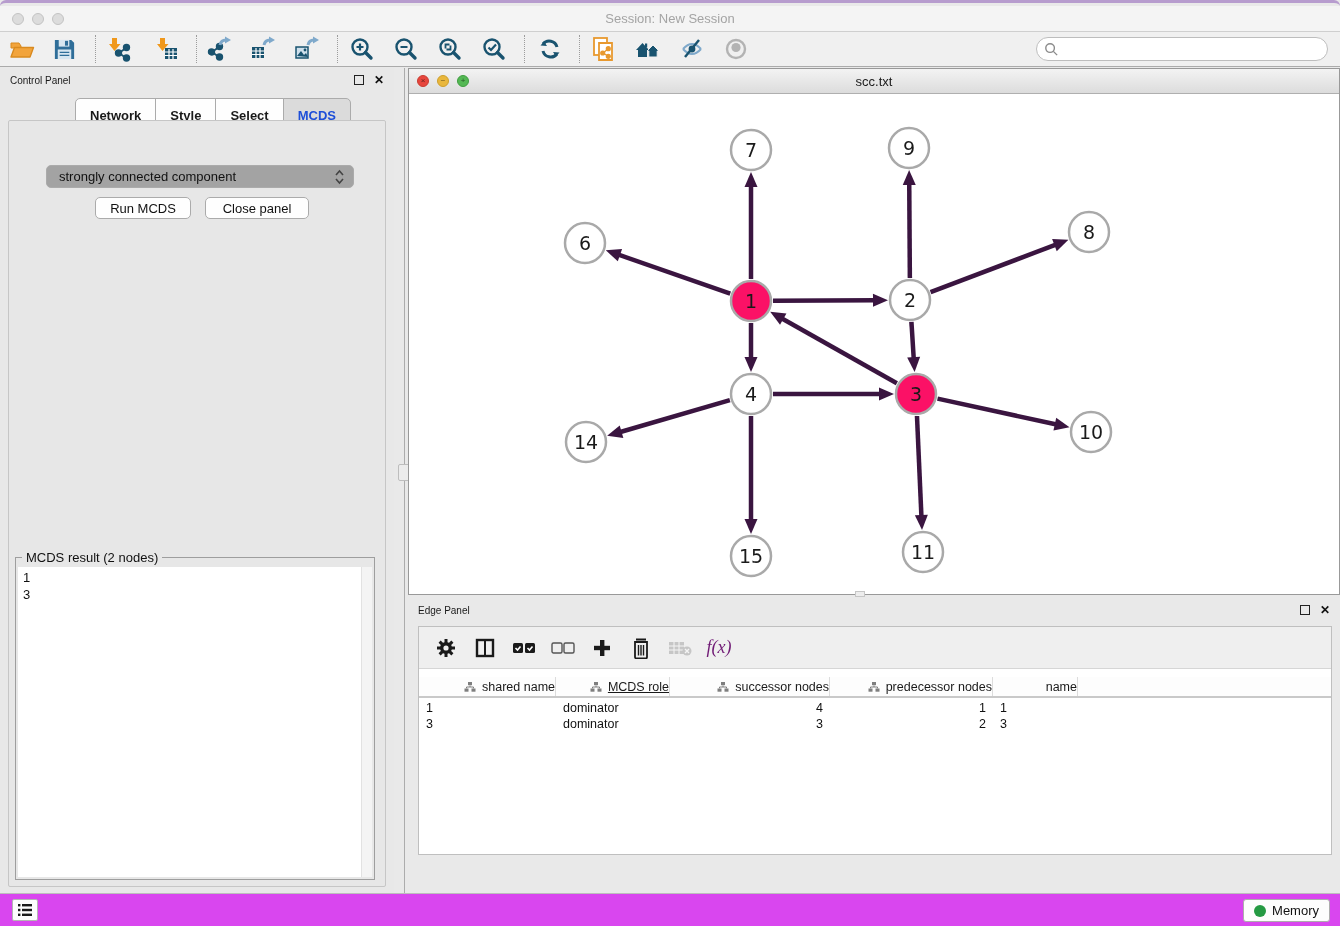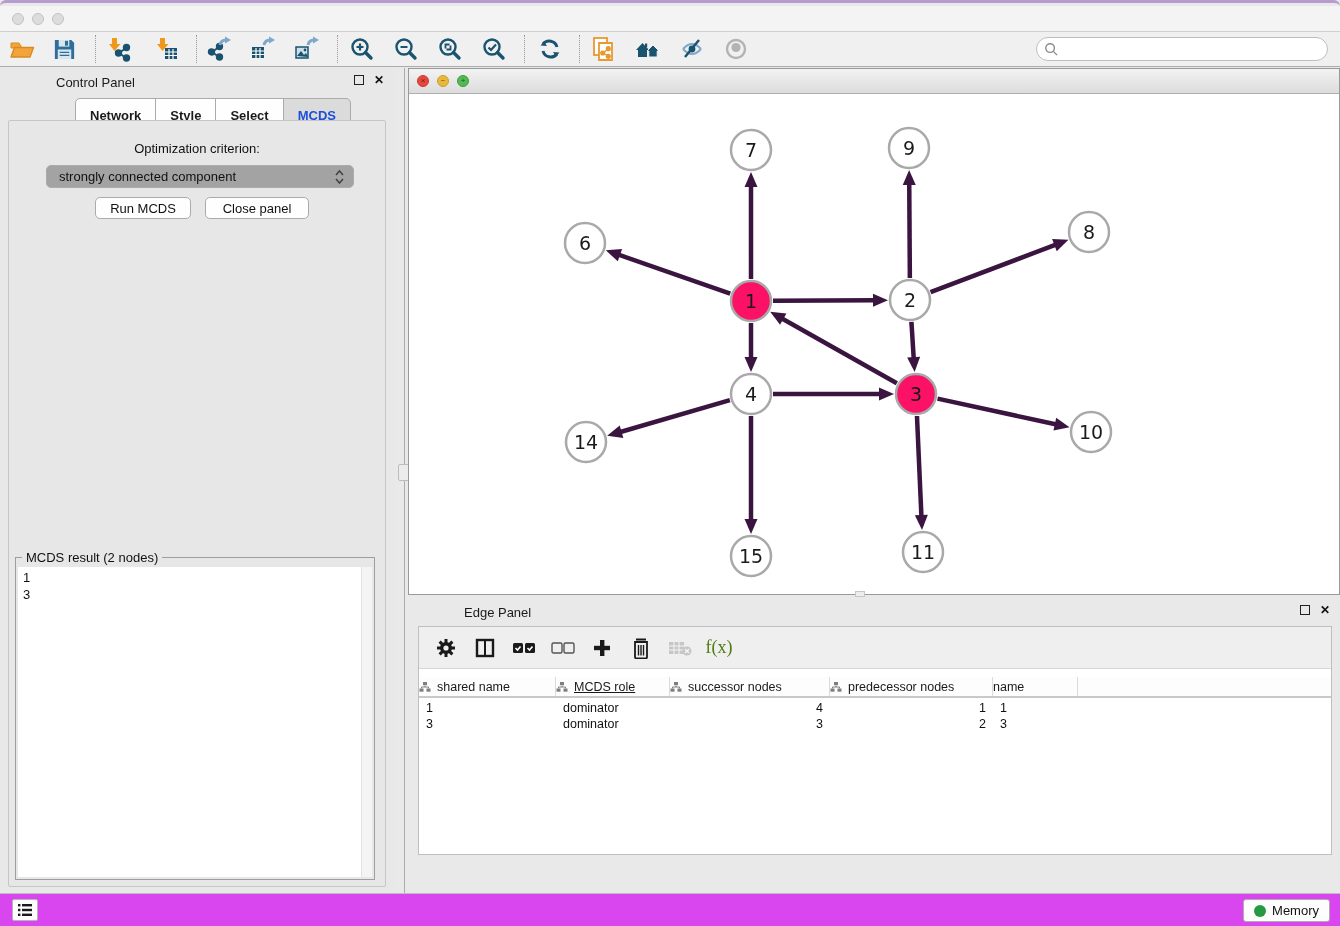--- a/index.html
+++ b/index.html
@@ -26,21 +26,21 @@
   .tbi { position:absolute; top:3px; width:34px; height:28px; display:flex; align-items:center;
          justify-content:center; cursor:default; }
   .tbsep { position:absolute; top:3px; width:0; height:28px; border-left:1px dotted #9C9C9C; }
   .search-box { position:absolute; right:12px; top:5px; width:292px; height:24px; background:#fff;
                 border:1px solid #BDBDBD; border-radius:13px; display:flex; align-items:center; padding-left:7px; }
   .search-box input { border:none; outline:none; flex:1; font-size:13px; font-family:"Liberation Sans",sans-serif;
                       background:transparent; margin-left:4px; }
 
   
   .cpanel { position:absolute; left:0; top:65px; width:394px; bottom:33px; background:#E8E8E8; }
-  .panel-head { position:absolute; left:10px; top:7px; font-size:13px; color:#1A1A1A;margin-left:46px; }
+  .panel-head { position:absolute; left:10px; top:7px; font-size:10px; color:#1A1A1A; }
   .panel-icons { position:absolute; right:10px; top:7px; display:flex; gap:10px; align-items:center; }
   .float-ico { width:10px; height:10px; border:1.5px solid #222; display:inline-block; }
   .close-ico { font-size:12px; font-weight:bold; color:#111; line-height:10px; }
   .cp-tabs { position:absolute; left:76px; top:30px; display:flex; }
   .tabbtn { height:23px; padding:16px 14px; background:#FEFEFE; border:1px solid #ABABAB; margin-left:-1px;
             font-size:13px; font-weight:bold; color:#1A1A1A; display:flex; align-items:center; }
   .tabbtn.first { border-radius:5px 0 0 5px; }
   .tabbtn.last { border-radius:0 5px 5px 0; }
   .tabbtn.active { background:#DBDBDB; color:#1d4ed8; }
   .cp-content { position:absolute; left:8px; right:8px; top:52px; bottom:6px; background:#E7E7E7;
@@ -77,24 +77,24 @@
 
   
   .hgrip { position:absolute; left:855px; top:588px; width:10px; height:6px; background:#EDEDED; border:1px solid #C6C6C6; }
 
   
   .tpanel { position:absolute; left:408px; top:595px; right:0; bottom:33px; background:#E9E9E9; }
   .tp-content { position:absolute; left:10px; right:8px; top:28px; bottom:38px; background:#fff; border:1px solid #BFBFBF; }
   .tp-toolbar { position:absolute; left:0; right:0; top:0; height:42px; background:#EFEFEF; border-bottom:1px solid #D6D6D6;
                 display:flex; align-items:center; padding-left:12px; gap:9px; }
   .tp-ico { width:30px; height:28px; display:flex; align-items:center; justify-content:center; }
-  .fx { font-family:"Liberation Serif", serif; font-size:18px; color:#4d7c0f; }
+  .fx { font-family:"Liberation Serif", serif; font-style:italic; font-size:18px; color:#701a75; }
   .tbl-header { position:absolute; left:0; right:0; top:50px; height:21px; background:#FDFDFD;
                 border-bottom:2px solid #C9C9C9; display:flex; }
-  .th { display:flex; align-items:center; justify-content:flex-start; gap:6px; font-size:12.5px; color:#1A1A1A;
+  .th { display:flex; align-items:center; justify-content:flex-end; gap:6px; font-size:12.5px; color:#1A1A1A;
         border-right:1px solid #DCDCDC; height:100%; }
   .tbl-rows { position:absolute; left:0; right:0; top:73px; }
   .tr { display:flex; height:16px; }
   .td { font-size:12.5px; color:#111; padding:0 7px; line-height:16px; overflow:hidden; }
   .td.r { text-align:right; }
   .tp-tabs { position:absolute; left:0; right:0; bottom:6px; height:25px; display:flex; justify-content:center; }
 
   
   .statusbar { position:absolute; left:0; bottom:0; width:100%; height:33px; background:#d946ef; border-top:1px solid #BDBDBD; }
   .sb-left { position:absolute; left:12px; top:5px; width:26px; height:22px; background:#FDFDFD;
@@ -108,20 +108,21 @@
 <body>
 
 <div class="app">
 
   <div class="titlebar">
     <div class="tl-group">
       <span class="tl"></span>
       <span class="tl"></span>
       <span class="tl"></span>
     </div>
+    <div class="win-title">Session: New Session</div>
   </div>
 
   <div class="toolbar">
     <div class="tbi" style="left:5px">
       <svg width="26" height="26" viewBox="0 0 26 26">
           <path d="M2 7 h8 l2 3 v2 H2 z" fill="#F2A43C" stroke="#D98A1F"></path>
           <path d="M2 21 L5.5 11.5 h19 L21 21 z" fill="#F2A43C" stroke="#D98A1F" stroke-width="1.4" stroke-linejoin="round"></path>
         </svg>
     </div>
     <div class="tbi" style="left:47px">
@@ -284,21 +285,20 @@
       <span class="float-ico"></span>
       <span class="close-ico">✕</span>
     </div>
     <div class="cp-tabs" id="cp-tabs">
         <div class="tabbtn first">Network</div>
         <div class="tabbtn">Style</div>
         <div class="tabbtn">Select</div>
         <div class="tabbtn last active">MCDS</div>
       </div>
     <div class="cp-content">
-      <div class="opt-label">Optimization criterion:</div>
       <div class="dropdown">
         <span>strongly connected component</span>
         <svg class="dd-arrows" viewBox="0 0 11 16">
             <path d="M2 6 L5.5 2 L9 6" stroke="#444" stroke-width="1.6" fill="none"></path>
             <path d="M2 10 L5.5 14 L9 10" stroke="#444" stroke-width="1.6" fill="none"></path>
           </svg>
       </div>
       <div class="btn run">Run MCDS</div>
       <div class="btn closep">Close panel</div>
       <div class="result-box">
@@ -315,20 +315,21 @@
   <div class="vsplit"></div>
   <div class="vgrip"></div>
 
   <div class="netwin">
     <div class="netbar">
       <div class="tl-group">
         <span class="tl red">×</span>
         <span class="tl yellow">−</span>
         <span class="tl green">+</span>
       </div>
+      <div class="net-title">scc.txt</div>
     </div>
     <div class="canvas">
       <svg id="graph" width="930" height="501">
           <line x1="342" y1="185" x2="342" y2="90" stroke="#3A1540" stroke-width="4.5"></line>
           <polygon points="342,78 348.5,93 335.5,93" fill="#3A1540"></polygon>
           <line x1="321.23121807335133" y1="199.7434376400866" x2="208.0972084320934" y2="160.2146872835025" stroke="#3A1540" stroke-width="4.5"></line>
           <polygon points="196.76878192664867,156.2565623599134 213.07329939206537,155.06798749061724 208.78533072484382,167.34044953818236" fill="#3A1540"></polygon>
           <line x1="363.9995649035371" y1="206.86163795658152" x2="467.0006724218063" y2="206.21383224891946" stroke="#3A1540" stroke-width="4.5"></line>
           <polygon points="479.0004350964629,206.13836204341848 464.04161144778857,212.73257124906704 463.9598520584958,199.7328283515224" fill="#3A1540"></polygon>
           <line x1="342" y1="229" x2="342" y2="266" stroke="#3A1540" stroke-width="4.5"></line>

